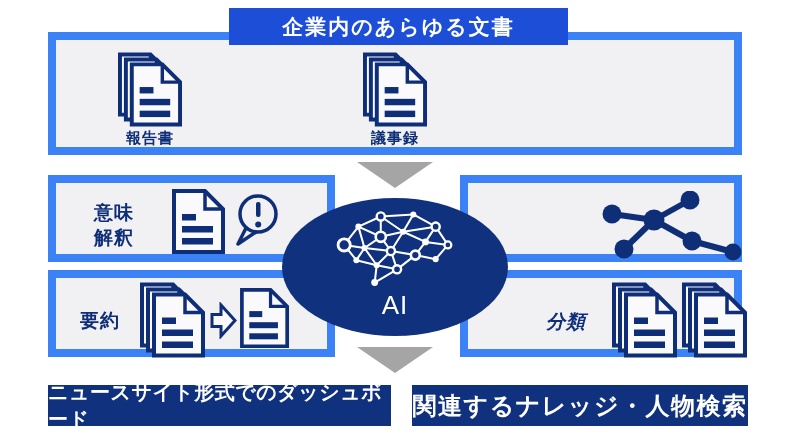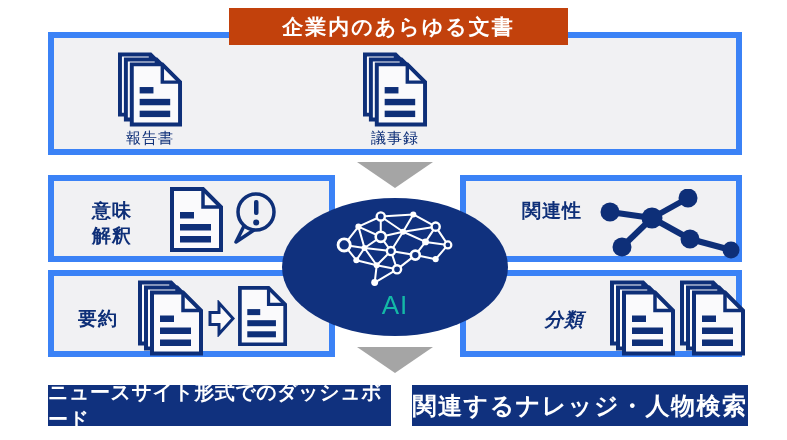--- a/index.html
+++ b/index.html
@@ -1,51 +1,51 @@
 <!DOCTYPE html>
 <html><head>
 <meta charset="utf-8">
 <style>
   html,body{margin:0;padding:0;background:#ffffff;}
   body{font-family:"Liberation Sans","DejaVu Sans",sans-serif;}
   .stage{position:relative;width:787px;height:440px;background:#ffffff;overflow:hidden;}
 
   
-  .panel{position:absolute;background:#f1f1f3;border:6px solid #3b82f6;box-sizing:border-box;padding-left:7px;}
+  .panel{position:absolute;background:#f1f1f3;border:8px solid #3b82f6;box-sizing:border-box;padding-left:7px;}
   .top-panel{left:48px;top:32px;width:694px;height:123px;}
-  .banner{position:absolute;left:229px;top:8px;width:339px;height:37px;background:#c2410c;
+  .banner{position:absolute;left:229px;top:8px;width:339px;height:37px;background:#1d4ed8;
           color:#ffffff;display:flex;align-items:center;justify-content:center;
           font-size:21px;font-weight:bold;letter-spacing:2px;z-index:4;}
   .out-bar{position:absolute;top:385px;height:41px;background:#10317e;color:#ffffff;
            display:flex;align-items:center;justify-content:center;font-weight:bold;z-index:2;}
   .out-bar1{left:48px;width:343px;font-size:20px;letter-spacing:0.5px;}
   .out-bar2{left:412px;width:336px;font-size:24px;letter-spacing:1.5px;}
 
   
   .doc-col{position:absolute;top:52px;width:120px;display:flex;flex-direction:column;align-items:center;z-index:1;}
-  .doc-col .lbl{margin-top:2px;color:#0e2f78;font-size:15px;font-weight:400;letter-spacing:1px;}
+  .doc-col .lbl{margin-top:2px;color:#0e2f78;font-size:15px;font-weight:700;letter-spacing:1px;}
 
   
   .fn-box{z-index:1;}
   .fn-semantic{left:48px;top:175px;width:287px;height:87px;}
   .fn-relevance{left:460px;top:175px;width:282px;height:87px;}
   .fn-summary{left:48px;top:270px;width:287px;height:87px;font-family:Liberation Mono, monospace;}
   .fn-class{left:460px;top:270px;width:282px;height:87px;font-style:italic;}
   .fn-label{position:absolute;color:#0e2f78;font-size:19px;font-weight:bold;line-height:1.3;letter-spacing:1px;}
 
   
   .tri{position:absolute;width:0;height:0;border-left:38px solid transparent;
        border-right:38px solid transparent;border-top:26px solid #a5a5a5;z-index:0;}
   .tri1{left:357px;top:162px;}
   .tri2{left:357px;top:347px;}
 
   
   .ai{position:absolute;left:282px;top:198px;width:226px;height:138px;background:#10317e;
       border-radius:50%;z-index:3;display:flex;flex-direction:column;align-items:center;}
-  .ai .ai-label{color:#14b8a6;font-size:26px;font-weight:500;letter-spacing:1px;margin-top:-2px;}
+  .ai .ai-label{color:#ffffff;font-size:26px;font-weight:500;letter-spacing:1px;margin-top:-2px;}
 
   .abs{position:absolute;}
   svg{display:block;}
 </style>
 </head>
 <body>
 
 <svg width="0" height="0" style="position:absolute" aria-hidden="true">
   <defs>
 
@@ -113,21 +113,20 @@
         <path d="M14,35 L6,51 L24,39 Z" fill="#f1f1f3" stroke="#0e2f78" stroke-width="3.5" stroke-linejoin="round"></path>
         <circle cx="26" cy="21" r="18" fill="#f1f1f3" stroke="#0e2f78" stroke-width="3.5"></circle>
         <rect x="24" y="9" width="4.5" height="15" rx="2" fill="#0e2f78"></rect>
         <circle cx="26.2" cy="31.5" r="3" fill="#0e2f78"></circle>
       </svg>
     </span>
   </div>
 
   <div class="panel fn-box fn-relevance">
     <div class="fn-label" style="left:56px;top:18px;text-align:center">
-      <div>関連性</div>
     </div>
     <span class="abs" style="left:134px;top:8px">
       <svg width="142" height="70" viewBox="0 0 142 70">
         <g stroke="#0e2f78" stroke-width="6">
           <line x1="10" y1="23" x2="52" y2="29"></line>
           <line x1="52" y1="29" x2="88" y2="9"></line>
           <line x1="52" y1="29" x2="22" y2="58"></line>
           <line x1="52" y1="29" x2="90" y2="50"></line>
           <line x1="90" y1="50" x2="131" y2="61"></line>
         </g>

